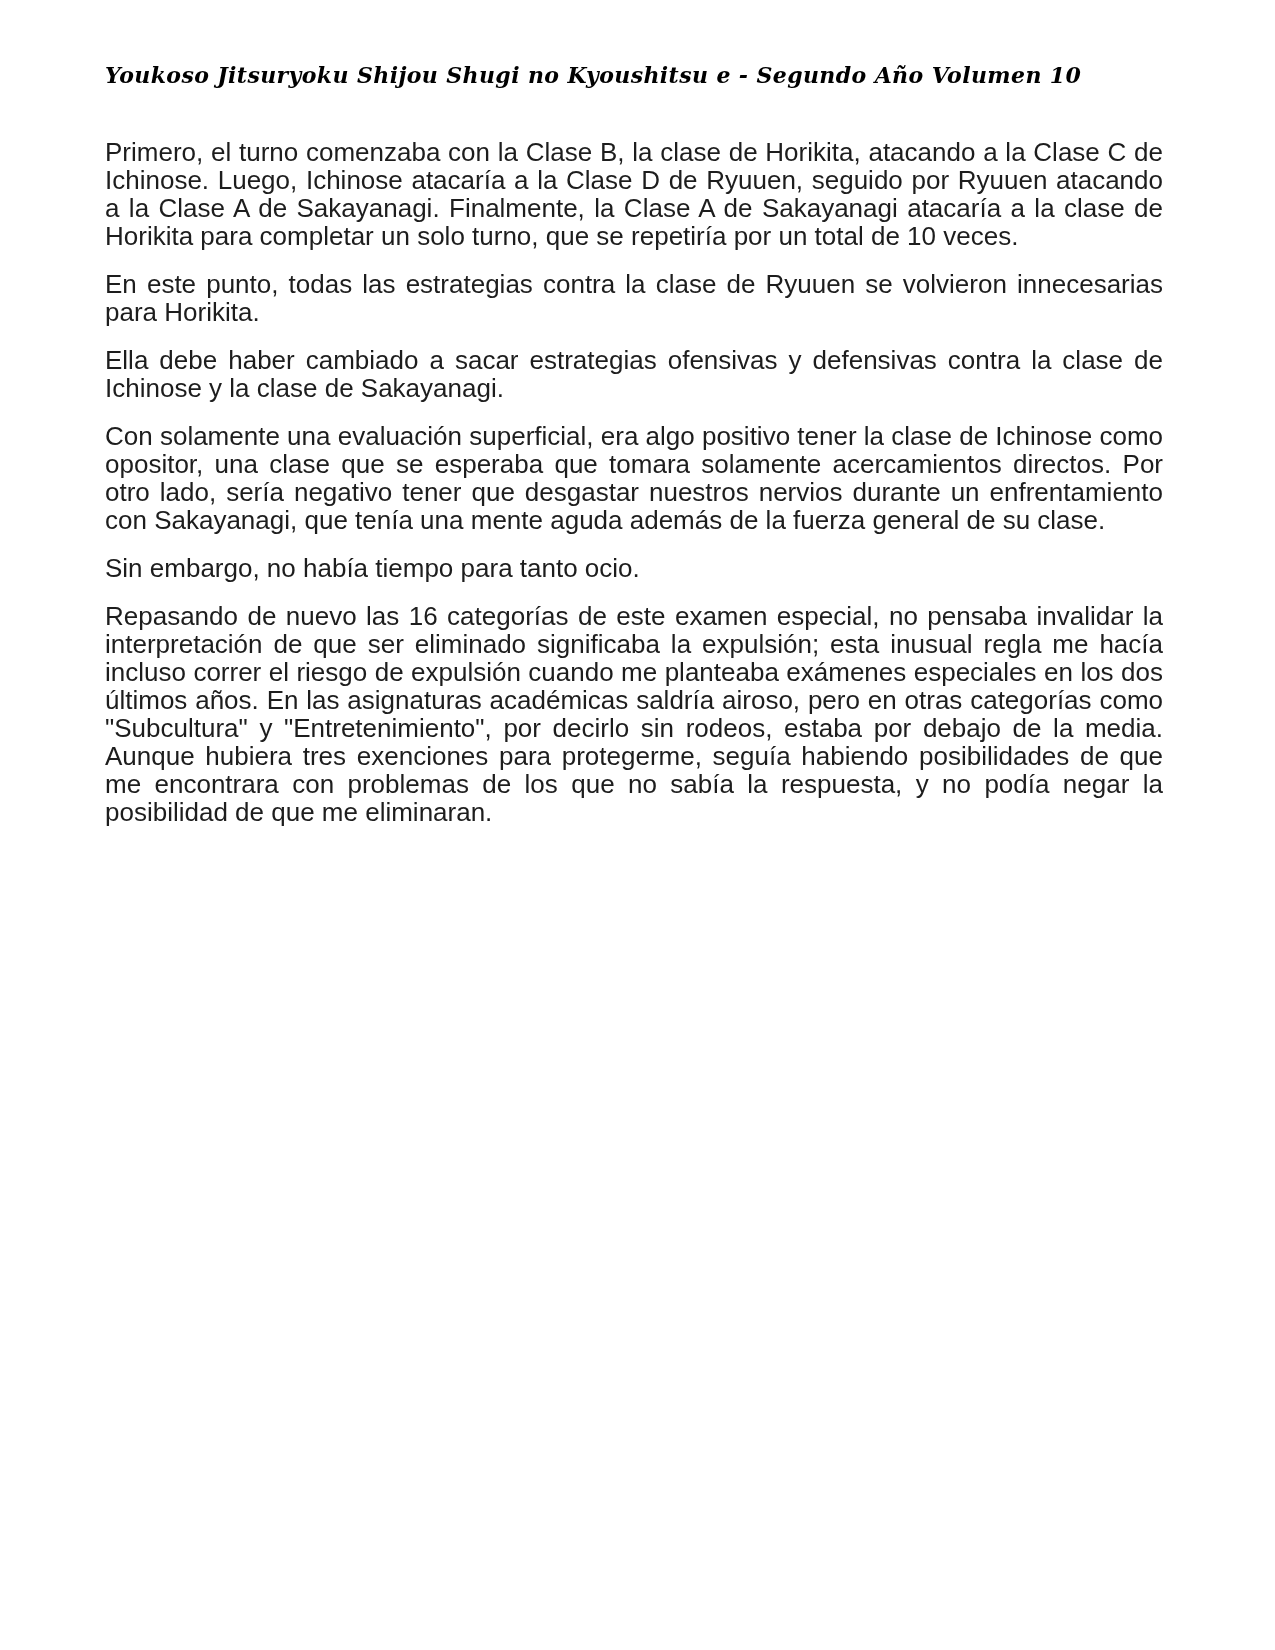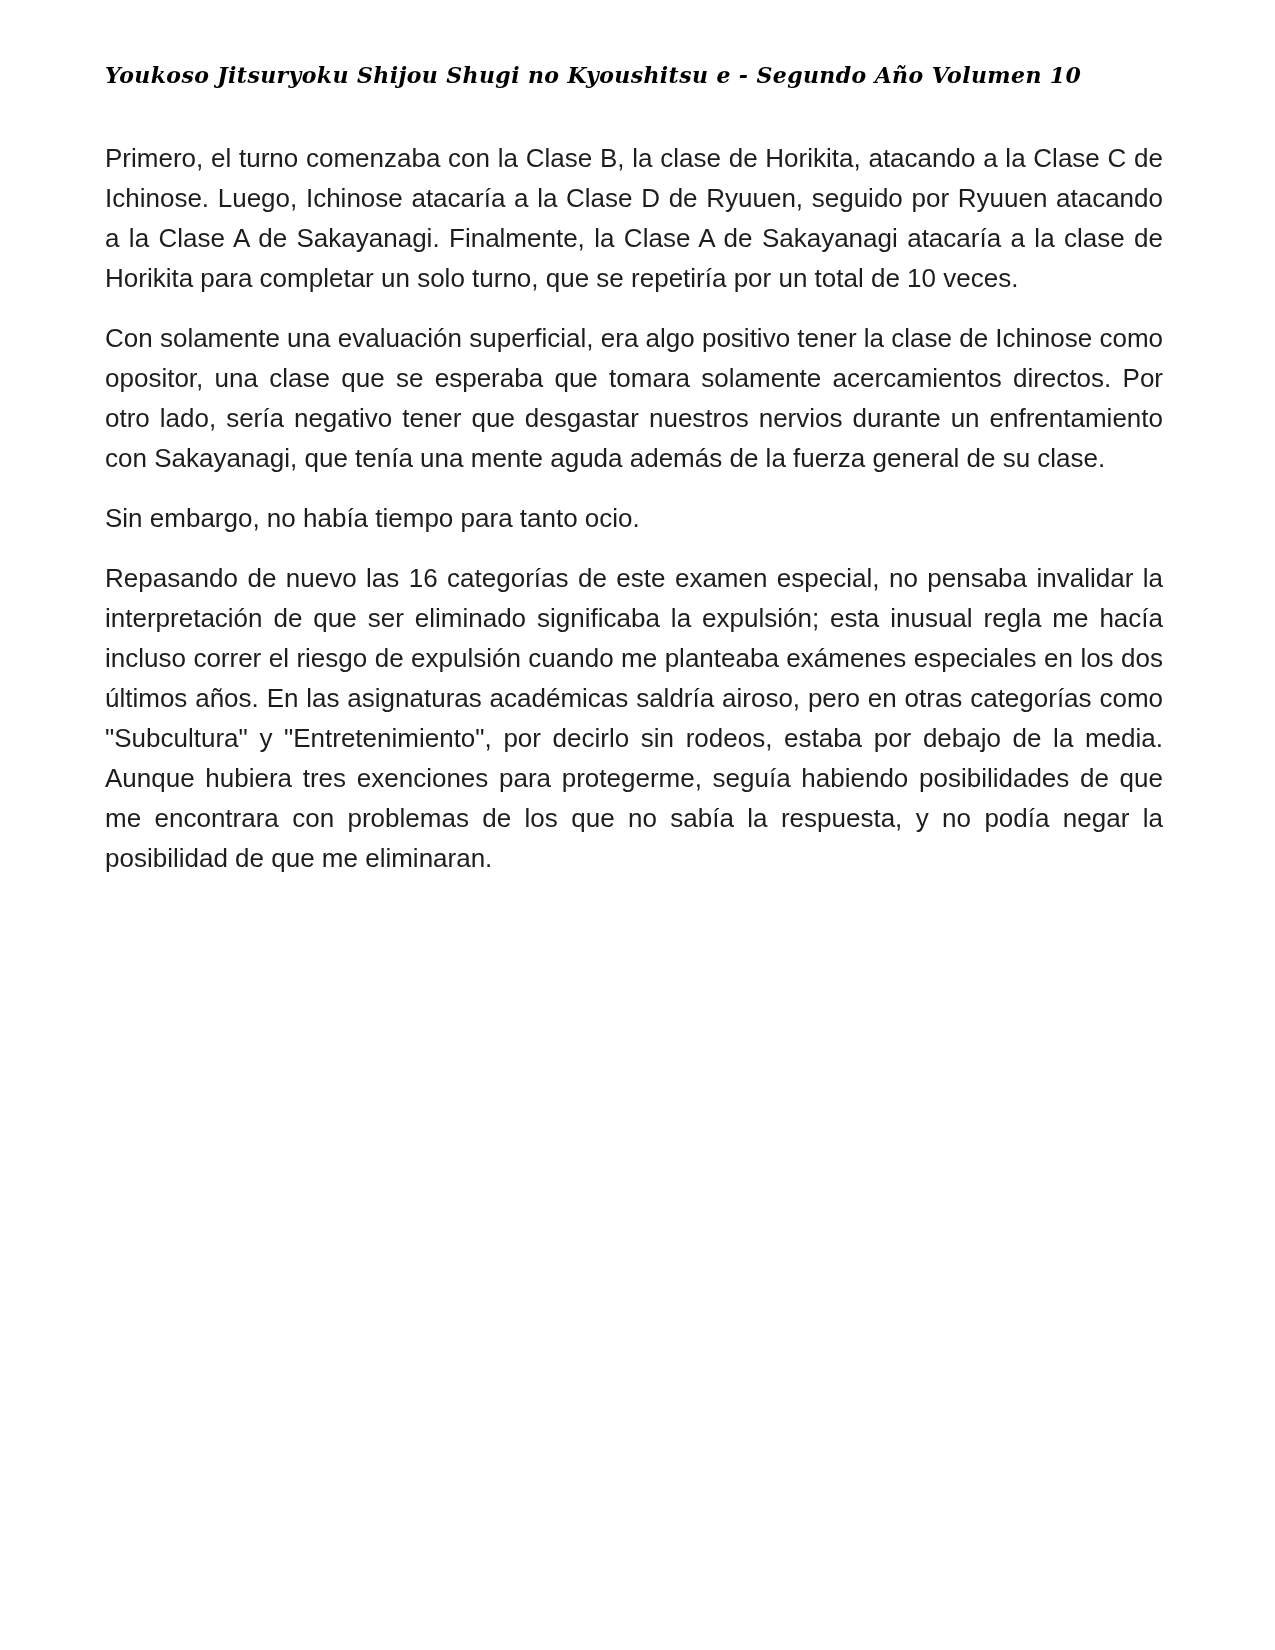--- a/index.html
+++ b/index.html
@@ -30,21 +30,21 @@
     white-space: nowrap;
   }
 
   .content {
     margin-top: 50px;
   }
 
   .content p {
     margin: 0 0 20px 0;
     font-size: 26px;
-    line-height: 40px;
+    line-height: 28px;
     text-align: justify;
     text-justify: inter-word;
   }
 
   .footer {
     position: absolute;
     left: 105px;
     right: 112px;
     top: 1422px;
   }
@@ -80,20 +80,22 @@
 <body>
 
 <div class="page">
 
   <div class="header">
     <div class="header-title">Youkoso Jitsuryoku Shijou Shugi no Kyoushitsu e - Segundo Año Volumen 10</div>
   </div>
 
   <div class="content">
     <p>Primero, el turno comenzaba con la Clase B, la clase de Horikita, atacando a la Clase C de Ichinose. Luego, Ichinose atacaría a la Clase D de Ryuuen, seguido por Ryuuen atacando a la Clase A de Sakayanagi. Finalmente, la Clase A de Sakayanagi atacaría a la clase de Horikita para completar un solo turno, que se repetiría por un total de 10 veces.</p>
+    <p>En este punto, todas las estrategias contra la clase de Ryuuen se volvieron innecesarias para Horikita.</p>
+    <p>Ella debe haber cambiado a sacar estrategias ofensivas y defensivas contra la clase de Ichinose y la clase de Sakayanagi.</p>
     <p>Con solamente una evaluación superficial, era algo positivo tener la clase de Ichinose como opositor, una clase que se esperaba que tomara solamente acercamientos directos. Por otro lado, sería negativo tener que desgastar nuestros nervios durante un enfrentamiento con Sakayanagi, que tenía una mente aguda además de la fuerza general de su clase.</p>
     <p>Sin embargo, no había tiempo para tanto ocio.</p>
     <p>Repasando de nuevo las 16 categorías de este examen especial, no pensaba invalidar la interpretación de que ser eliminado significaba la expulsión; esta inusual regla me hacía incluso correr el riesgo de expulsión cuando me planteaba exámenes especiales en los dos últimos años. En las asignaturas académicas saldría airoso, pero en otras categorías como "Subcultura" y "Entretenimiento", por decirlo sin rodeos, estaba por debajo de la media. Aunque hubiera tres exenciones para protegerme, seguía habiendo posibilidades de que me encontrara con problemas de los que no sabía la respuesta, y no podía negar la posibilidad de que me eliminaran.</p>
   </div>
 
   <div class="footer">
     <div class="footer-rule"></div>
     <div class="footer-row">
       <span class="footer-left">Gladheim Tranlations</span>
       <span class="footer-right">Página 4</span>

